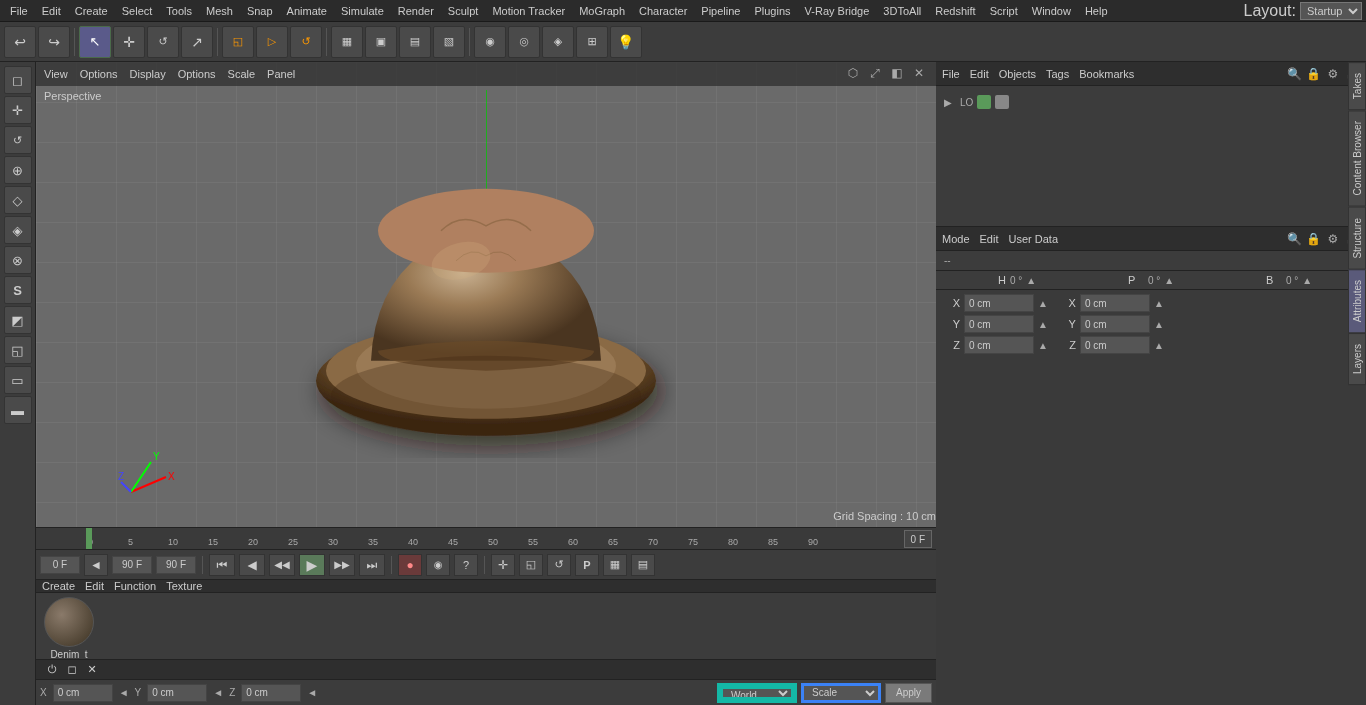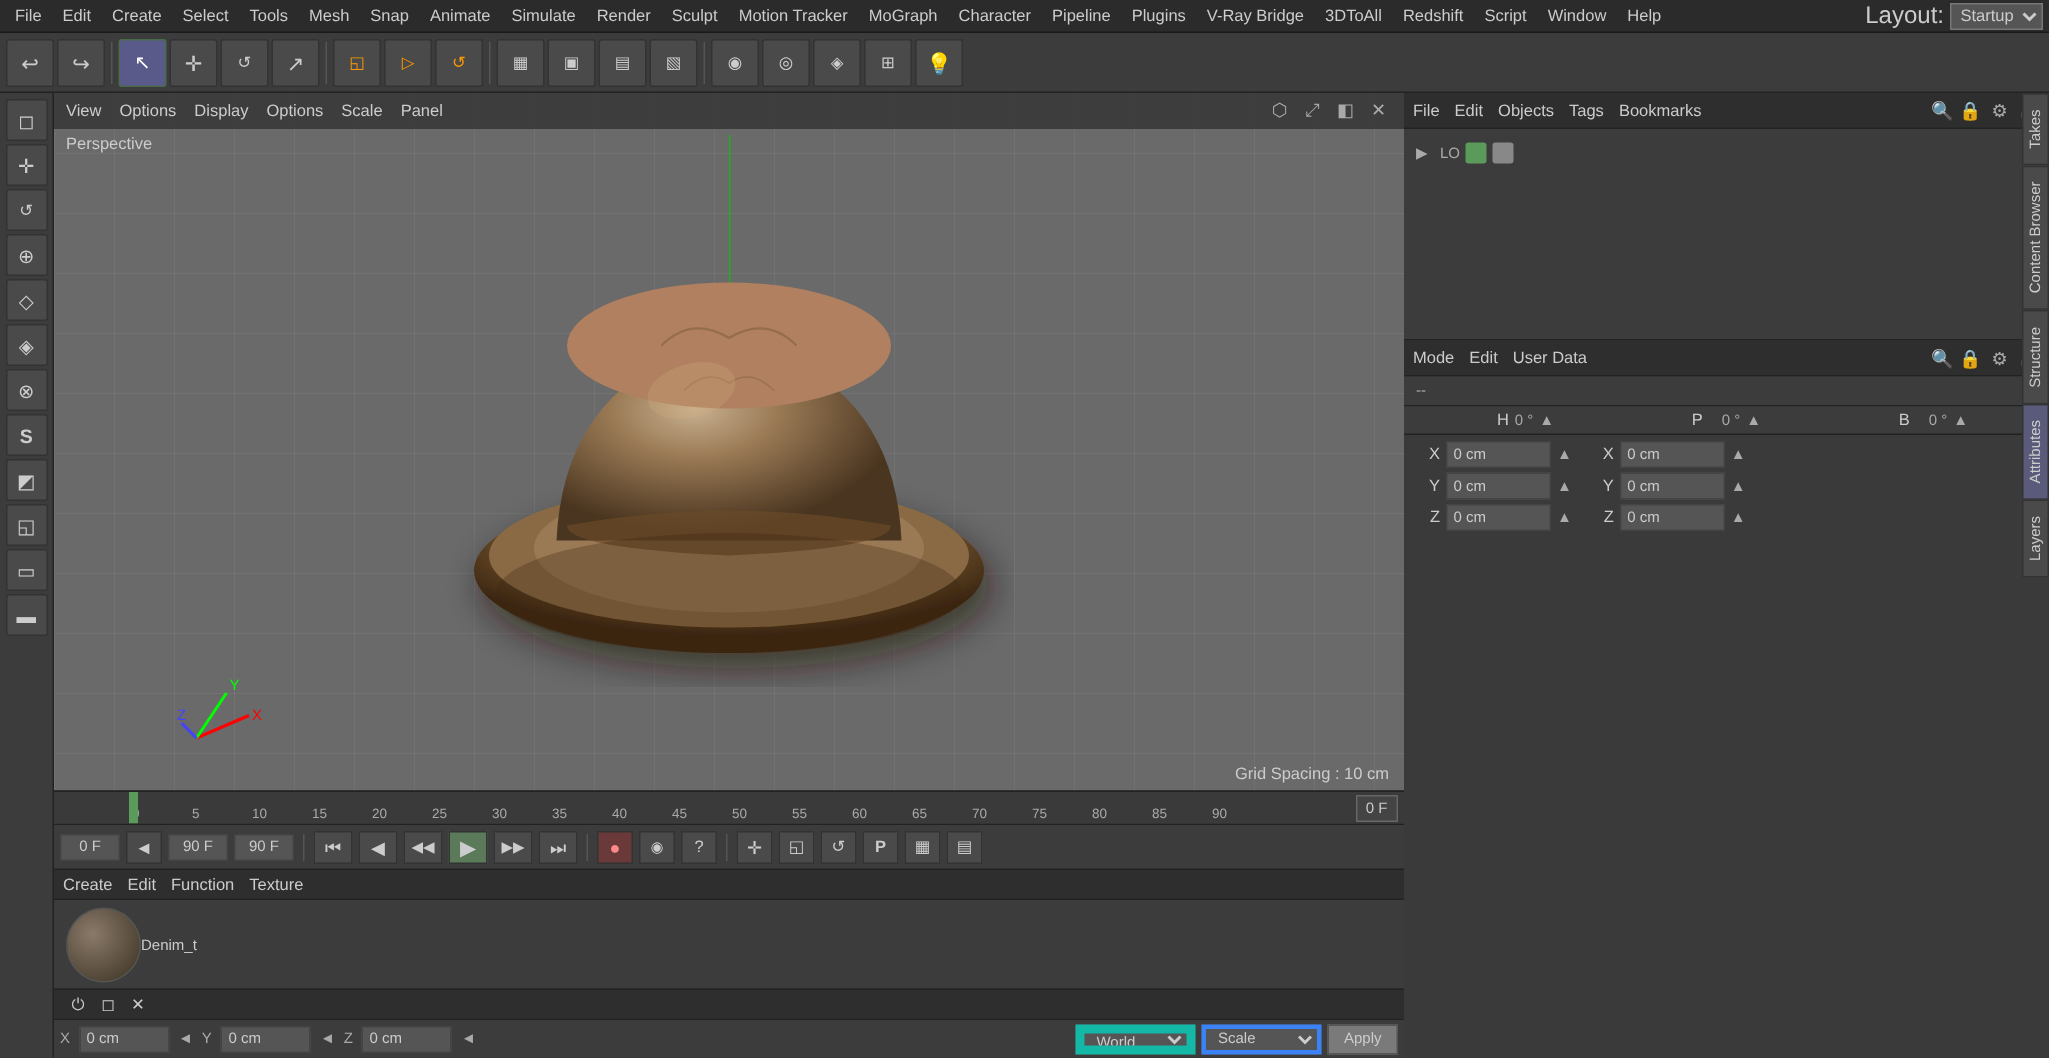--- a/index.html
+++ b/index.html
@@ -188,21 +188,21 @@
       bottom: 20px;
       left: 80px;
       width: 60px;
       height: 60px;
     }
 
     
     #grid-spacing {
       position: absolute;
       bottom: 5px;
-      right: 10px;
+      right: 0;
       color: #ccc;
       font-size: 11px;
     }
 
     
     #perspective-label {
       position: absolute;
       top: 28px;
       left: 8px;
       color: #ccc;
@@ -375,21 +375,21 @@
       cursor: pointer;
     }
     .material-name {
       font-size: 10px;
       color: #ccc;
       text-align: center;
       margin-top: 2px;
     }
     #material-item {
       display: flex;
-      flex-direction: row;
+      flex-direction: column;
       align-items: center;
     }
 
     #status-bar {
       height: 20px;
       background: #2e2e2e;
       display: flex;
       align-items: center;
       padding: 0 8px;
       gap: 8px;

